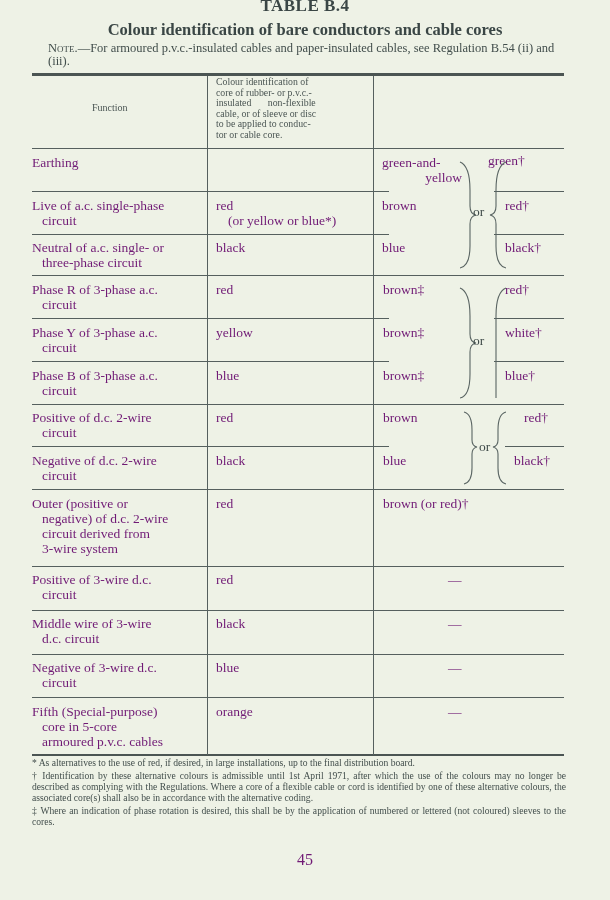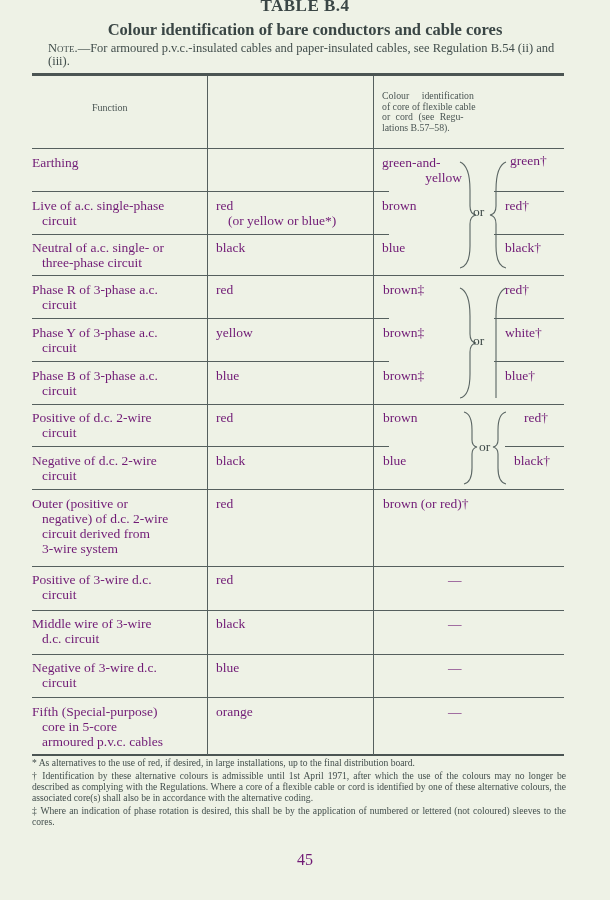--- a/index.html
+++ b/index.html
@@ -52,25 +52,27 @@
 
   <div class="rule-thick" style="top:73px;"></div>
   <div class="rule-thick" style="top:754px;height:2px;"></div>
 
   <div class="vline" style="left:207px;top:76px;height:679px;"></div>
   <div class="vline" style="left:373px;top:76px;height:679px;"></div>
 
   <div class="hline" style="left:32px;width:532px;top:148px;"></div>
 
   <div class="hdr-func" style="left:92px;top:102px;">Function</div>
-  <div class="hdr" style="left:382px;top:91px;width:130px;">
-    <div style="word-spacing:10px;">Colour      identification</div>
-    <div>of core of flexible cable</div>
-    <div style="word-spacing:3px;">or  cord   (see  Regu-</div>
-    <div>lations B.57–58).</div>
+  <div class="hdr" style="left:216px;top:77px;width:150px;">
+    <div>Colour identification of</div>
+    <div>core of rubber- or p.v.c.-</div>
+    <div style="word-spacing:14px;">insulated      non-flexible</div>
+    <div>cable, or of sleeve or disc</div>
+    <div>to be applied to conduc-</div>
+    <div>tor or cable core.</div>
   </div>
 
   <div class="hline" style="left:32px;width:357px;top:191px;"></div>
   <div class="hline" style="left:494px;width:70px;top:191px;"></div>
 
   <div class="hline" style="left:32px;width:357px;top:234px;"></div>
   <div class="hline" style="left:494px;width:70px;top:234px;"></div>
 
   <div class="hline" style="left:32px;width:532px;top:275px;"></div>
 
@@ -92,21 +94,21 @@
   <div class="hline" style="left:32px;width:532px;top:654px;"></div>
   <div class="hline" style="left:32px;width:532px;top:697px;"></div>
 
   <div class="cell" style="left:32px;top:155px;width:170px;">
     <span>Earthing</span>
   </div>
   <div class="cell" style="left:382px;top:155px;width:80px;">
     <span style="display:block;">green-and-</span>
     <span style="display:block;text-align:right;">yellow</span>
   </div>
-  <div class="cell" style="left:510px;top:153px;text-align:right;">green†</div>
+  <div class="cell" style="left:488px;top:153px;text-align:right;">green†</div>
 
   <div class="cell" style="left:32px;top:198px;width:170px;">
     <span>Live of a.c. single-phase</span>
     <span class="indent">circuit</span>
   </div>
   <div class="cell" style="left:216px;top:198px;">
     <span>red</span>
     <span class="indent" style="padding-left:12px;text-align:right;">(or yellow or blue*)</span>
   </div>
   <div class="cell" style="left:382px;top:198px;">brown</div>

